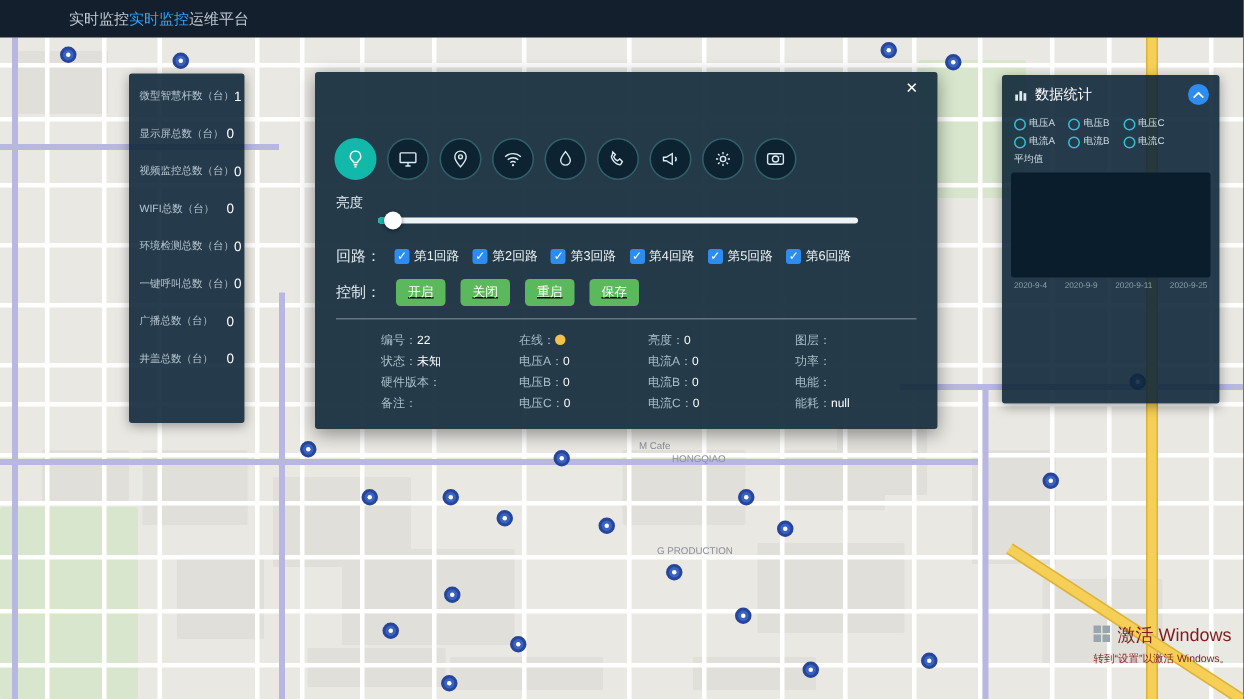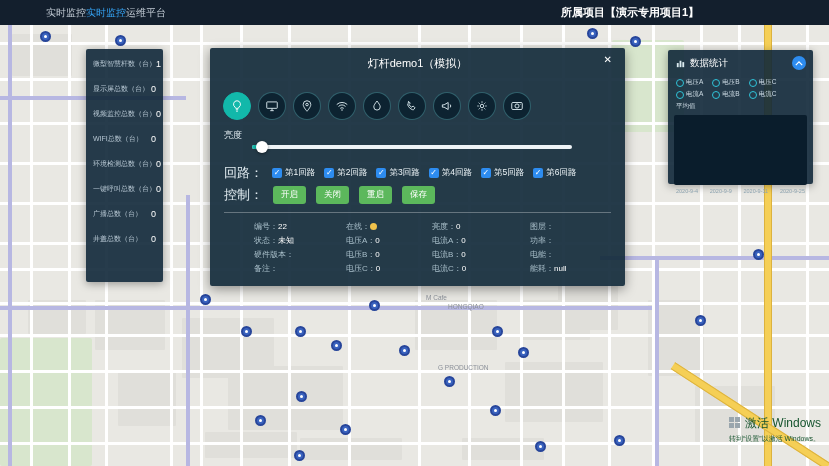--- a/index.html
+++ b/index.html
@@ -14,21 +14,21 @@
   .rv{position:absolute;width:3px;background:#ffffff;top:0;height:466px;}
   .ph{position:absolute;height:4px;background:#b7b7e2;}
   .pv{position:absolute;width:4px;background:#b7b7e2;}
   .yv{position:absolute;width:6px;background:#f5cf56;border-left:1px solid #dcb23e;border-right:1px solid #dcb23e;}
   .yd{position:absolute;background:#f5cf56;border-top:1px solid #dcb23e;border-bottom:1px solid #dcb23e;}
   .marker{position:absolute;width:11px;height:11px;margin:-5px 0 0 -5px;border-radius:50%;
           background:#3a63bf;border:2px solid #27459a;box-sizing:border-box;z-index:3;}
   .marker::after{content:"";position:absolute;left:50%;top:50%;width:3px;height:3px;margin:-1.5px;
           background:#fff;border-radius:50%;}
   .map-label{position:absolute;font-size:6.5px;color:#8b9099;white-space:nowrap;z-index:2;}
-  .watermark{position:absolute;right:8px;bottom:22px;color:#14532d;z-index:5;}
+  .watermark{position:absolute;right:8px;bottom:22px;color:#7f1d1d;z-index:5;}
   .wm1{font-size:12px;}
   .wm2{font-size:7px;margin-top:2px;}
   .wm-logo{width:11px;height:11px;display:inline-block;vertical-align:-1px;margin-right:5px;
       background:linear-gradient(#9aa6ad,#9aa6ad) left top/5px 5px no-repeat,
                  linear-gradient(#9aa6ad,#9aa6ad) right top/5px 5px no-repeat,
                  linear-gradient(#9aa6ad,#9aa6ad) left bottom/5px 5px no-repeat,
                  linear-gradient(#9aa6ad,#9aa6ad) right bottom/5px 5px no-repeat;}
   
   .topbar{position:absolute;top:0;left:0;right:0;height:25px;background:#131f2d;z-index:50;
           display:flex;align-items:center;}
@@ -62,41 +62,41 @@
          background:rgba(9,30,44,0.82);border:1px solid rgba(90,170,180,0.45);color:#dcebf0;cursor:pointer;}
   .micon svg{width:14px;height:14px;}
   .micon.active{background:#12b8aa;border-color:#12b8aa;color:#fff;}
   .bright-label{position:absolute;top:81px;left:14px;font-size:9px;color:#e2ecf1;}
   .slider{position:absolute;top:92px;left:42px;width:320px;height:14px;cursor:pointer;}
   .track{position:absolute;top:5px;left:0;right:0;height:4px;background:#eef3f6;border-radius:2px;}
   .fill{position:absolute;top:5px;left:0;height:4px;background:#14b8aa;border-radius:2px;}
   .handle{position:absolute;top:1px;width:12px;height:12px;border-radius:50%;background:#fff;
           box-shadow:0 1px 3px rgba(0,0,0,0.45);}
   .loops-row{position:absolute;top:116px;left:14px;display:flex;align-items:center;gap:9px;}
-  .row-label{font-size:13px;color:#e2ecf1;}
+  .row-label{font-size:10px;color:#e2ecf1;}
   .loop-item{display:flex;align-items:center;gap:3px;cursor:pointer;}
   .cb{width:10px;height:10px;background:#2d8cf0;border-radius:2px;color:#fff;font-size:8px;
       line-height:10px;text-align:center;}
   .loop-label{font-size:8.5px;color:#eef5f8;}
   .controls-row{position:absolute;top:138px;left:14px;display:flex;align-items:center;gap:10px;}
   .ctl-btn{background:#5cb85c;color:#fff;border:none;border-radius:3px;font-size:8.5px;
            padding:3px 8px;cursor:pointer;font-family:inherit;}
   .divider{position:absolute;top:164px;left:14px;right:14px;border-top:1px solid rgba(255,255,255,0.3);}
   .info-grid{position:absolute;top:172px;left:44px;right:14px;display:flex;}
   .info-col{display:flex;flex-direction:column;gap:2px;}
   .info-col:nth-child(1){width:92px;}
   .info-col:nth-child(2){width:86px;}
   .info-col:nth-child(3){width:98px;}
   .info-col:nth-child(4){flex:1;}
   .info-pair{display:flex;align-items:center;font-size:8px;height:12px;}
   .info-k{color:#a9bfca;}
   .info-v{color:#ffffff;}
   .dot{width:7px;height:7px;border-radius:50%;background:#f0c24b;display:inline-block;margin-right:2px;}
   
-  .right-panel{left:668px;top:50px;width:145px;height:134px;}
+  .right-panel{left:668px;top:50px;width:145px;height:219px;}
   .section-row{display:flex;justify-content:space-between;align-items:baseline;padding:2px 8px 0;}
   .section-label{font-size:9px;color:#ffffff;}
   .section-sub{font-size:6px;color:#8da4b0;}
   .legend{display:flex;flex-wrap:wrap;padding:4px 8px 0;column-gap:9px;row-gap:3px;max-width:130px;}
   .lg-item{display:flex;align-items:center;gap:2px;cursor:pointer;}
   .lg-circle{width:6px;height:6px;border:1px solid #2fc3d8;border-radius:50%;}
   .lg-label{font-size:6.5px;color:#cfdde6;}
   .avg{padding:3px 8px 0;font-size:6.5px;color:#cfdde6;}
   .chart{margin:4px 6px 0;height:70px;background:#0a1d2c;border-radius:2px;}
   .x-labels{display:flex;justify-content:space-between;margin:3px 8px 0;font-size:5.5px;color:#8da4b0;}
@@ -191,21 +191,20 @@
       <div class="marker" style="left: 758px; top: 254px;"></div>
       <div class="marker" style="left: 700px; top: 320px;"></div>
     </div>
 
   <header class="topbar">
     <nav class="tabs" id="tabs">
         <div class="tab">实时监控</div>
         <div class="tab active">实时监控</div>
         <div class="tab">运维平台</div>
       </nav>
-    <div class="project">所属项目【演示专用项目1】</div>
   </header>
 
   <aside class="panel left-panel">
     <div class="stat-rows" id="stat-rows">
         <div class="stat-row">
           <span class="stat-label">微型智慧杆数（台）</span>
           <span class="stat-value">1</span>
         </div>
         <div class="stat-row">
           <span class="stat-label">显示屏总数（台）</span>
@@ -232,21 +231,20 @@
           <span class="stat-value">0</span>
         </div>
         <div class="stat-row">
           <span class="stat-label">井盖总数（台）</span>
           <span class="stat-value">0</span>
         </div>
       </div>
   </aside>
 
   <section class="modal">
-    <div class="modal-title">灯杆demo1（模拟）</div>
     <div class="modal-close">✕</div>
     <div class="icon-row" id="icon-row">
         <div class="micon active">
           <svg viewBox="0 0 24 24" fill="none" stroke="currentColor" stroke-width="1.6">
             <path d="M12 3a6 6 0 0 0-3.4 10.9c.6.5 1 1.2 1.2 2.1h4.4c.2-.9.6-1.6 1.2-2.1A6 6 0 0 0 12 3z"></path>
             <path d="M10 18.5h4M10.7 21h2.6"></path>
           </svg>
         </div>
         <div class="micon">
           <svg viewBox="0 0 24 24" fill="none" stroke="currentColor" stroke-width="1.6">
@@ -328,21 +326,21 @@
             <span class="loop-label">第5回路</span>
           </label>
           <label class="loop-item">
             <span class="cb">✓</span>
             <span class="loop-label">第6回路</span>
           </label>
         </span>
     </div>
     <div class="controls-row">
       <span class="row-label">控制：</span>
-      <span id="ctl-buttons" style="display:flex;align-items:flex-end;gap:10px;">
+      <span id="ctl-buttons" style="display:flex;align-items:flex-end;gap:10px;text-decoration:underline;">
           <button class="ctl-btn">开启</button>
           <button class="ctl-btn">关闭</button>
           <button class="ctl-btn">重启</button>
           <button class="ctl-btn">保存</button>
         </span>
     </div>
     <div class="divider"></div>
     <div class="info-grid" id="info-grid">
         <div class="info-col">
           <div class="info-pair">

